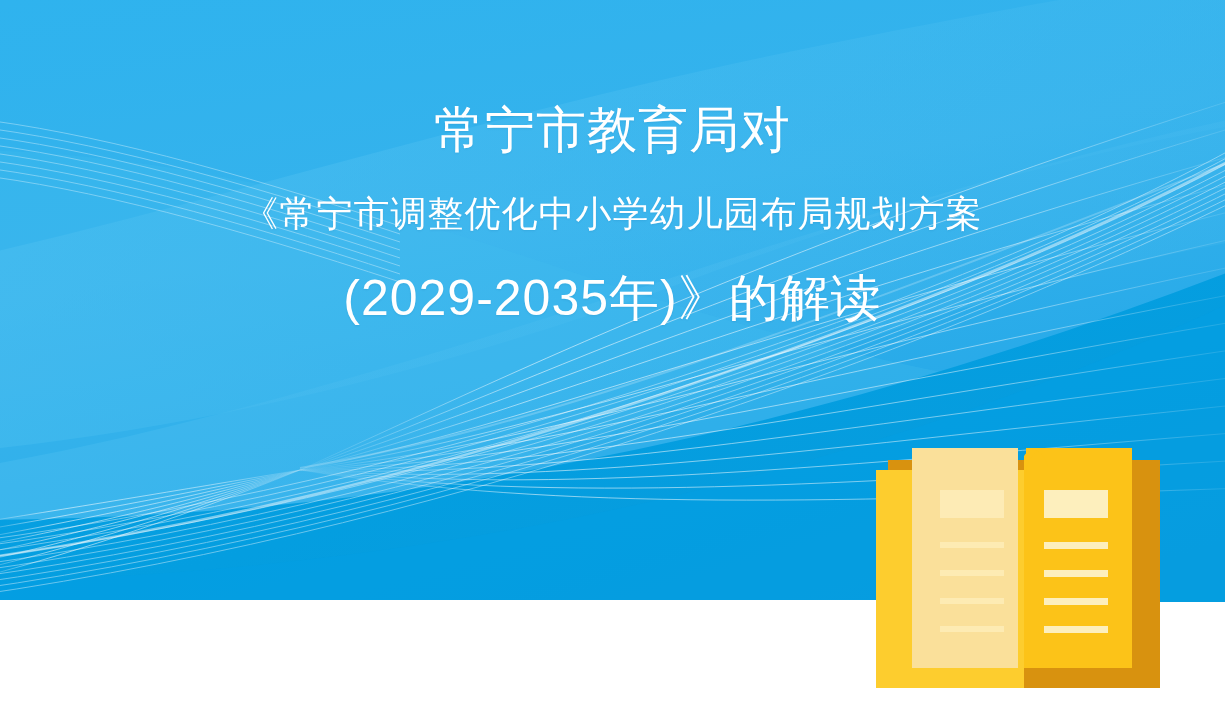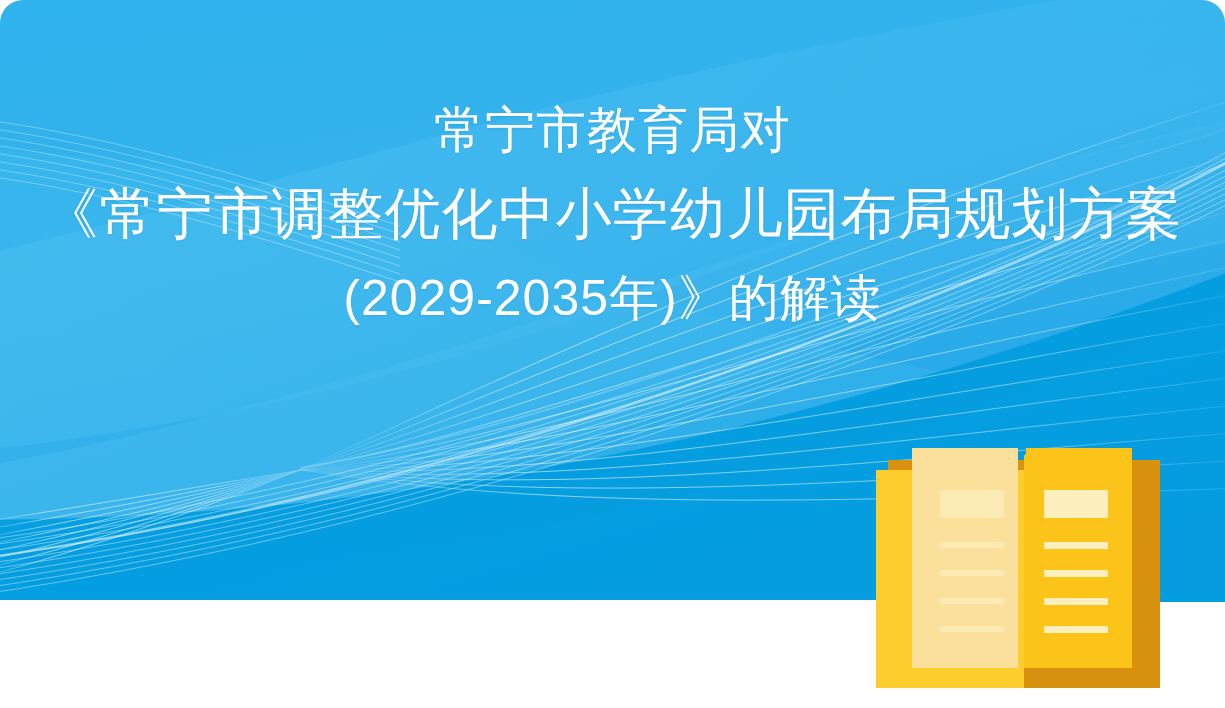--- a/index.html
+++ b/index.html
@@ -11,21 +11,20 @@
   body {
     font-family: "Liberation Sans", "DejaVu Sans", sans-serif;
   }
 
   #slide {
     position: relative;
     width: 1225px;
     height: 708px;
     overflow: hidden;
     background: #ffffff;
-    border-radius: 23px;
   }
 
   
   .bg-panel {
     position: absolute;
     left: 0;
     top: 0;
     width: 1225px;
     height: 600px;
     overflow: hidden;
@@ -59,21 +58,21 @@
     font-weight: 400;
     letter-spacing: 1px;
     white-space: nowrap;
     text-shadow: 0 1px 2px rgba(0, 70, 120, 0.10);
     -webkit-font-smoothing: antialiased;
   }
   .title-line {
     display: block;
   }
   .title-line-2 {
-    font-size: 56px;
+    font-size: 36px;
   }
 
   
   .book {
     position: absolute;
     left: 868px;
     top: 446px;
     width: 300px;
     height: 246px;
   }

